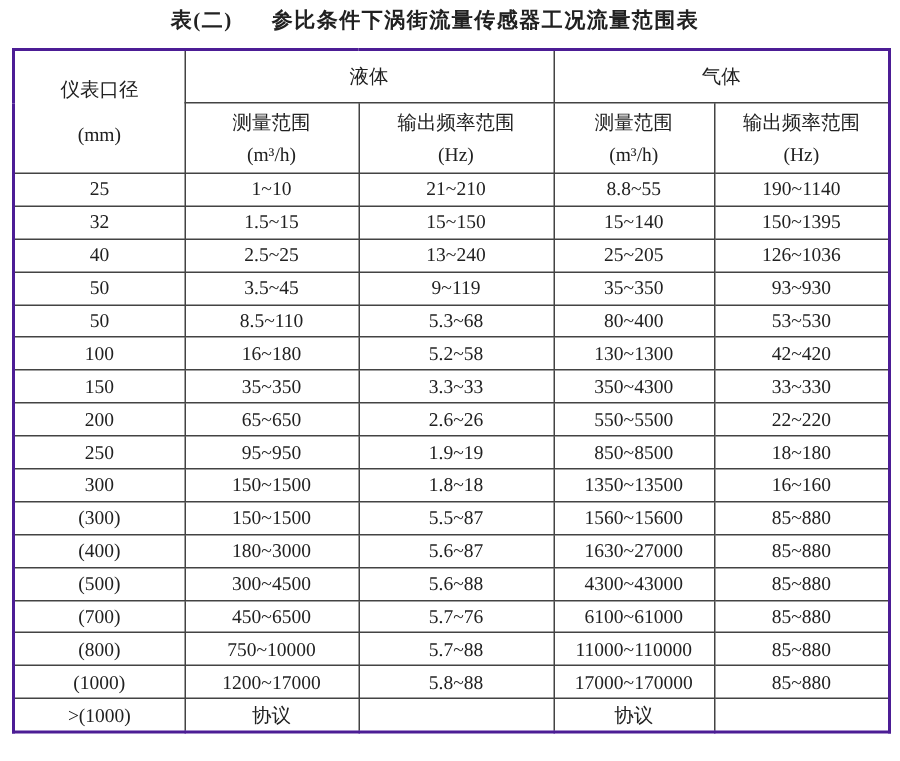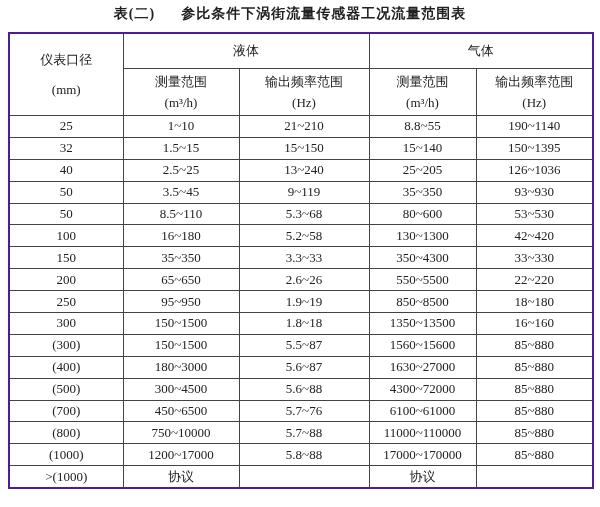--- a/index.html
+++ b/index.html
@@ -143,21 +143,21 @@
         <td>50</td>
         <td>3.5~45</td>
         <td>9~119</td>
         <td>35~350</td>
         <td>93~930</td>
       </tr>
       <tr>
         <td>50</td>
         <td>8.5~110</td>
         <td>5.3~68</td>
-        <td>80~600</td>
+        <td>80~400</td>
         <td>53~530</td>
       </tr>
       <tr>
         <td>100</td>
         <td>16~180</td>
         <td>5.2~58</td>
         <td>130~1300</td>
         <td>42~420</td>
       </tr>
       <tr>
@@ -199,21 +199,21 @@
         <td>(400)</td>
         <td>180~3000</td>
         <td>5.6~87</td>
         <td>1630~27000</td>
         <td>85~880</td>
       </tr>
       <tr>
         <td>(500)</td>
         <td>300~4500</td>
         <td>5.6~88</td>
-        <td>4300~72000</td>
+        <td>4300~43000</td>
         <td>85~880</td>
       </tr>
       <tr>
         <td>(700)</td>
         <td>450~6500</td>
         <td>5.7~76</td>
         <td>6100~61000</td>
         <td>85~880</td>
       </tr>
       <tr>

